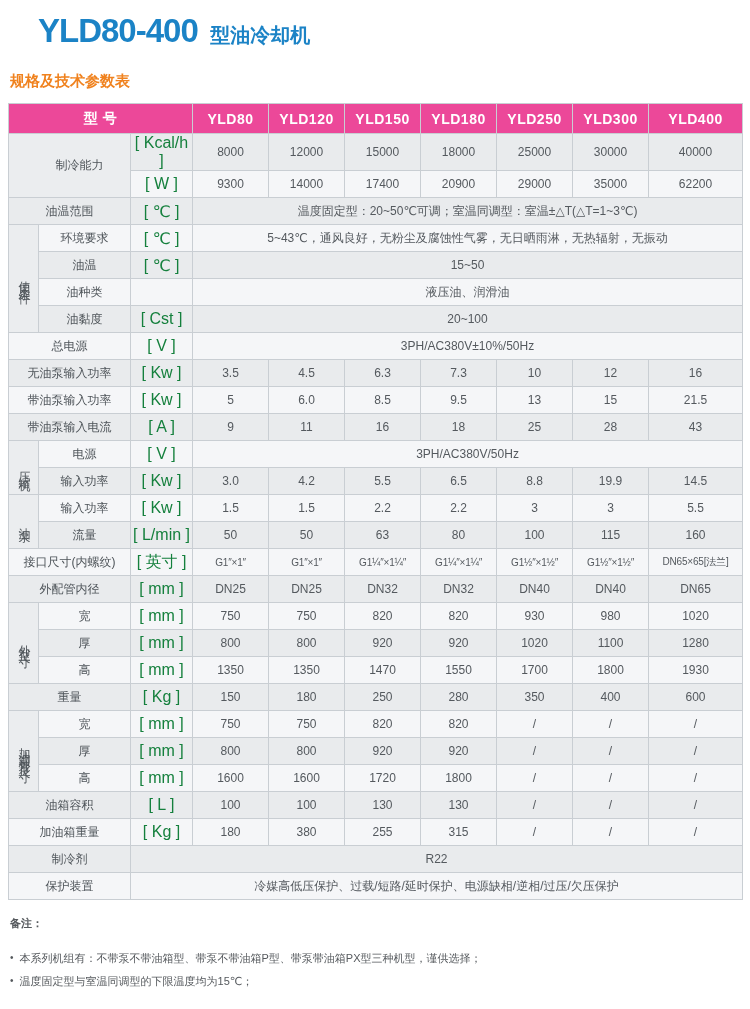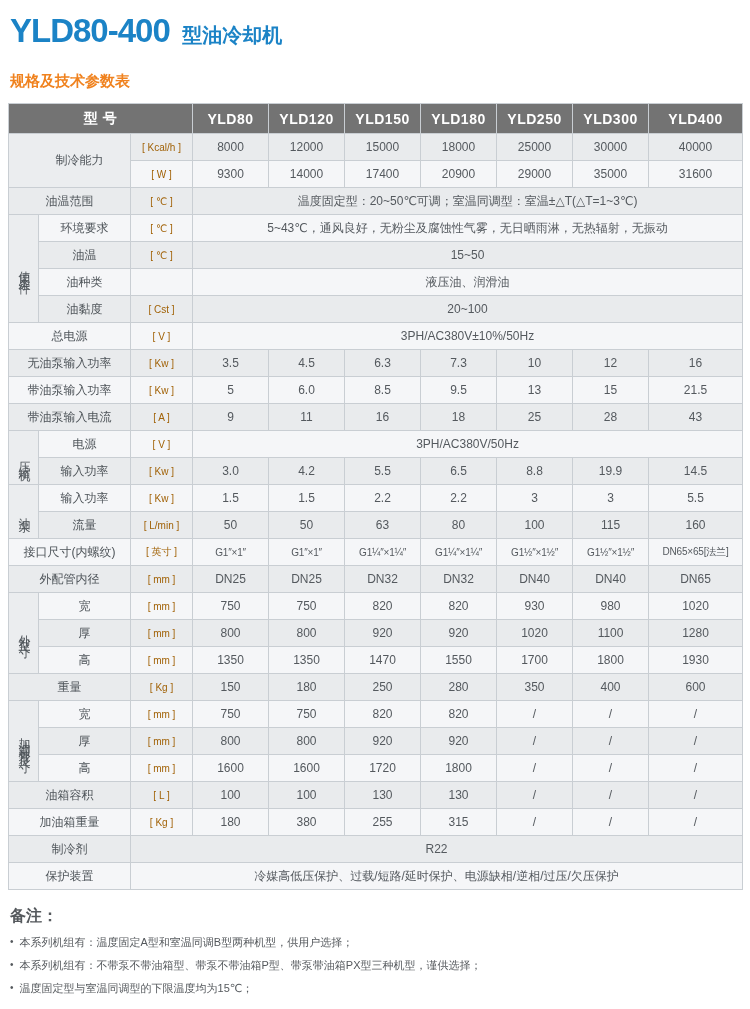--- a/index.html
+++ b/index.html
@@ -5,21 +5,21 @@
   * { box-sizing: border-box; margin: 0; padding: 0; }
   html, body { background: #ffffff; }
   body {
     width: 750px;
     height: 1009px;
     font-family: "Liberation Sans", "DejaVu Sans", sans-serif;
     color: #4d5358;
     padding: 8px;
     overflow: hidden;
   }
-  .title-row { padding: 4px 0 0 2px; }
+  .title-row { padding: 4px 0 0 2px; margin-left: 28px; }
   .title-model {
     display: inline-block;
     font-size: 33px;
     font-weight: 800;
     letter-spacing: -1px;
     color: #1b83c6;
     vertical-align: baseline;
   }
   .title-suffix {
     display: inline-block;
@@ -45,48 +45,48 @@
   }
   table.spec th, table.spec td {
     border: 1px solid #c9ced3;
     text-align: center;
     vertical-align: middle;
     overflow: hidden;
   }
   table.spec thead tr { height: 30px; }
   table.spec tbody tr { height: 27px; }
   th.hdr {
-    background: #737373;
+    background: #ec4899;
     color: #ffffff;
     font-size: 14px;
     font-weight: 700;
     border: 1px solid #0e6cae;
     border-bottom: 1px solid #9fb4c2;
     letter-spacing: 0.5px;
   }
   tr.shade-a td { background: #e9ebed; }
   tr.shade-b td { background: #f5f6f8; }
   td.group-cell, td.merged-cell { background: #ebedef !important; padding-left: 20px; }
   td.label-cell { font-size: 12px; color: #4d5358; }
-  td.unit-cell  { font-size: 10px; color: #a16207; }
+  td.unit-cell  { font-size: 16px; color: #15803d; }
   td.value-cell { font-size: 12px; color: #54595e; }
   td.span-cell  { font-size: 12px; color: #54595e; white-space: nowrap; }
   tr.small-vals td.value-cell { font-size: 10px; letter-spacing: -0.2px; }
   td.group-cell { font-size: 12px; padding: 2px 0; }
   .vline {
     display: inline-block;
     writing-mode: vertical-lr;
     text-orientation: upright;
     line-height: 1.15;
     letter-spacing: 4px;
     vertical-align: middle;
     margin: 0 1px;
   }
   .notes { margin-top: 16px; padding-left: 2px; }
-  .notes-title { font-size: 16px; font-weight: 700; color: #55595d; margin-bottom: 8px; }
+  .notes-title { font-size: 11px; font-weight: 700; color: #55595d; margin-bottom: 20px; }
   .note-item {
     font-size: 11px;
     color: #55595d;
     margin-bottom: 8px;
     white-space: nowrap;
   }
   .note-item .bullet {
     display: inline-block;
     margin-right: 6px;
     color: #55595d;
@@ -142,21 +142,21 @@
         <td class="value-cell">40000</td>
       </tr>
       <tr class="shade-b">
         <td class="unit-cell">[ W ]</td>
         <td class="value-cell">9300</td>
         <td class="value-cell">14000</td>
         <td class="value-cell">17400</td>
         <td class="value-cell">20900</td>
         <td class="value-cell">29000</td>
         <td class="value-cell">35000</td>
-        <td class="value-cell">31600</td>
+        <td class="value-cell">62200</td>
       </tr>
       <tr class="shade-a">
         <td class="label-cell" colspan="2" rowspan="1">油温范围</td>
         <td class="unit-cell">[ ℃ ]</td>
         <td class="span-cell" colspan="7">温度固定型：20~50℃可调；室温同调型：室温±△T(△T=1~3℃)</td>
       </tr>
       <tr class="shade-b">
         <td class="group-cell" rowspan="4"><span class="vline">使用条件</span></td>
         <td class="label-cell" colspan="1" rowspan="1">环境要求</td>
         <td class="unit-cell">[ ℃ ]</td>
@@ -385,17 +385,16 @@
       <tr class="shade-b">
         <td class="label-cell" colspan="2" rowspan="1">保护装置</td>
         <td class="span-cell" colspan="8">冷媒高低压保护、过载/短路/延时保护、电源缺相/逆相/过压/欠压保护</td>
       </tr>
     </tbody>
 </table>
 
 <div class="notes">
   <div class="notes-title">备注：</div>
   <div>
-      <div class="note-item"><span class="bullet">•</span><span>本系列机组有：温度固定A型和室温同调B型两种机型，供用户选择；</span></div>
       <div class="note-item"><span class="bullet">•</span><span>本系列机组有：不带泵不带油箱型、带泵不带油箱P型、带泵带油箱PX型三种机型，谨供选择；</span></div>
       <div class="note-item"><span class="bullet">•</span><span>温度固定型与室温同调型的下限温度均为15℃；</span></div>
     </div>
 </div>
 
 </body></html>

